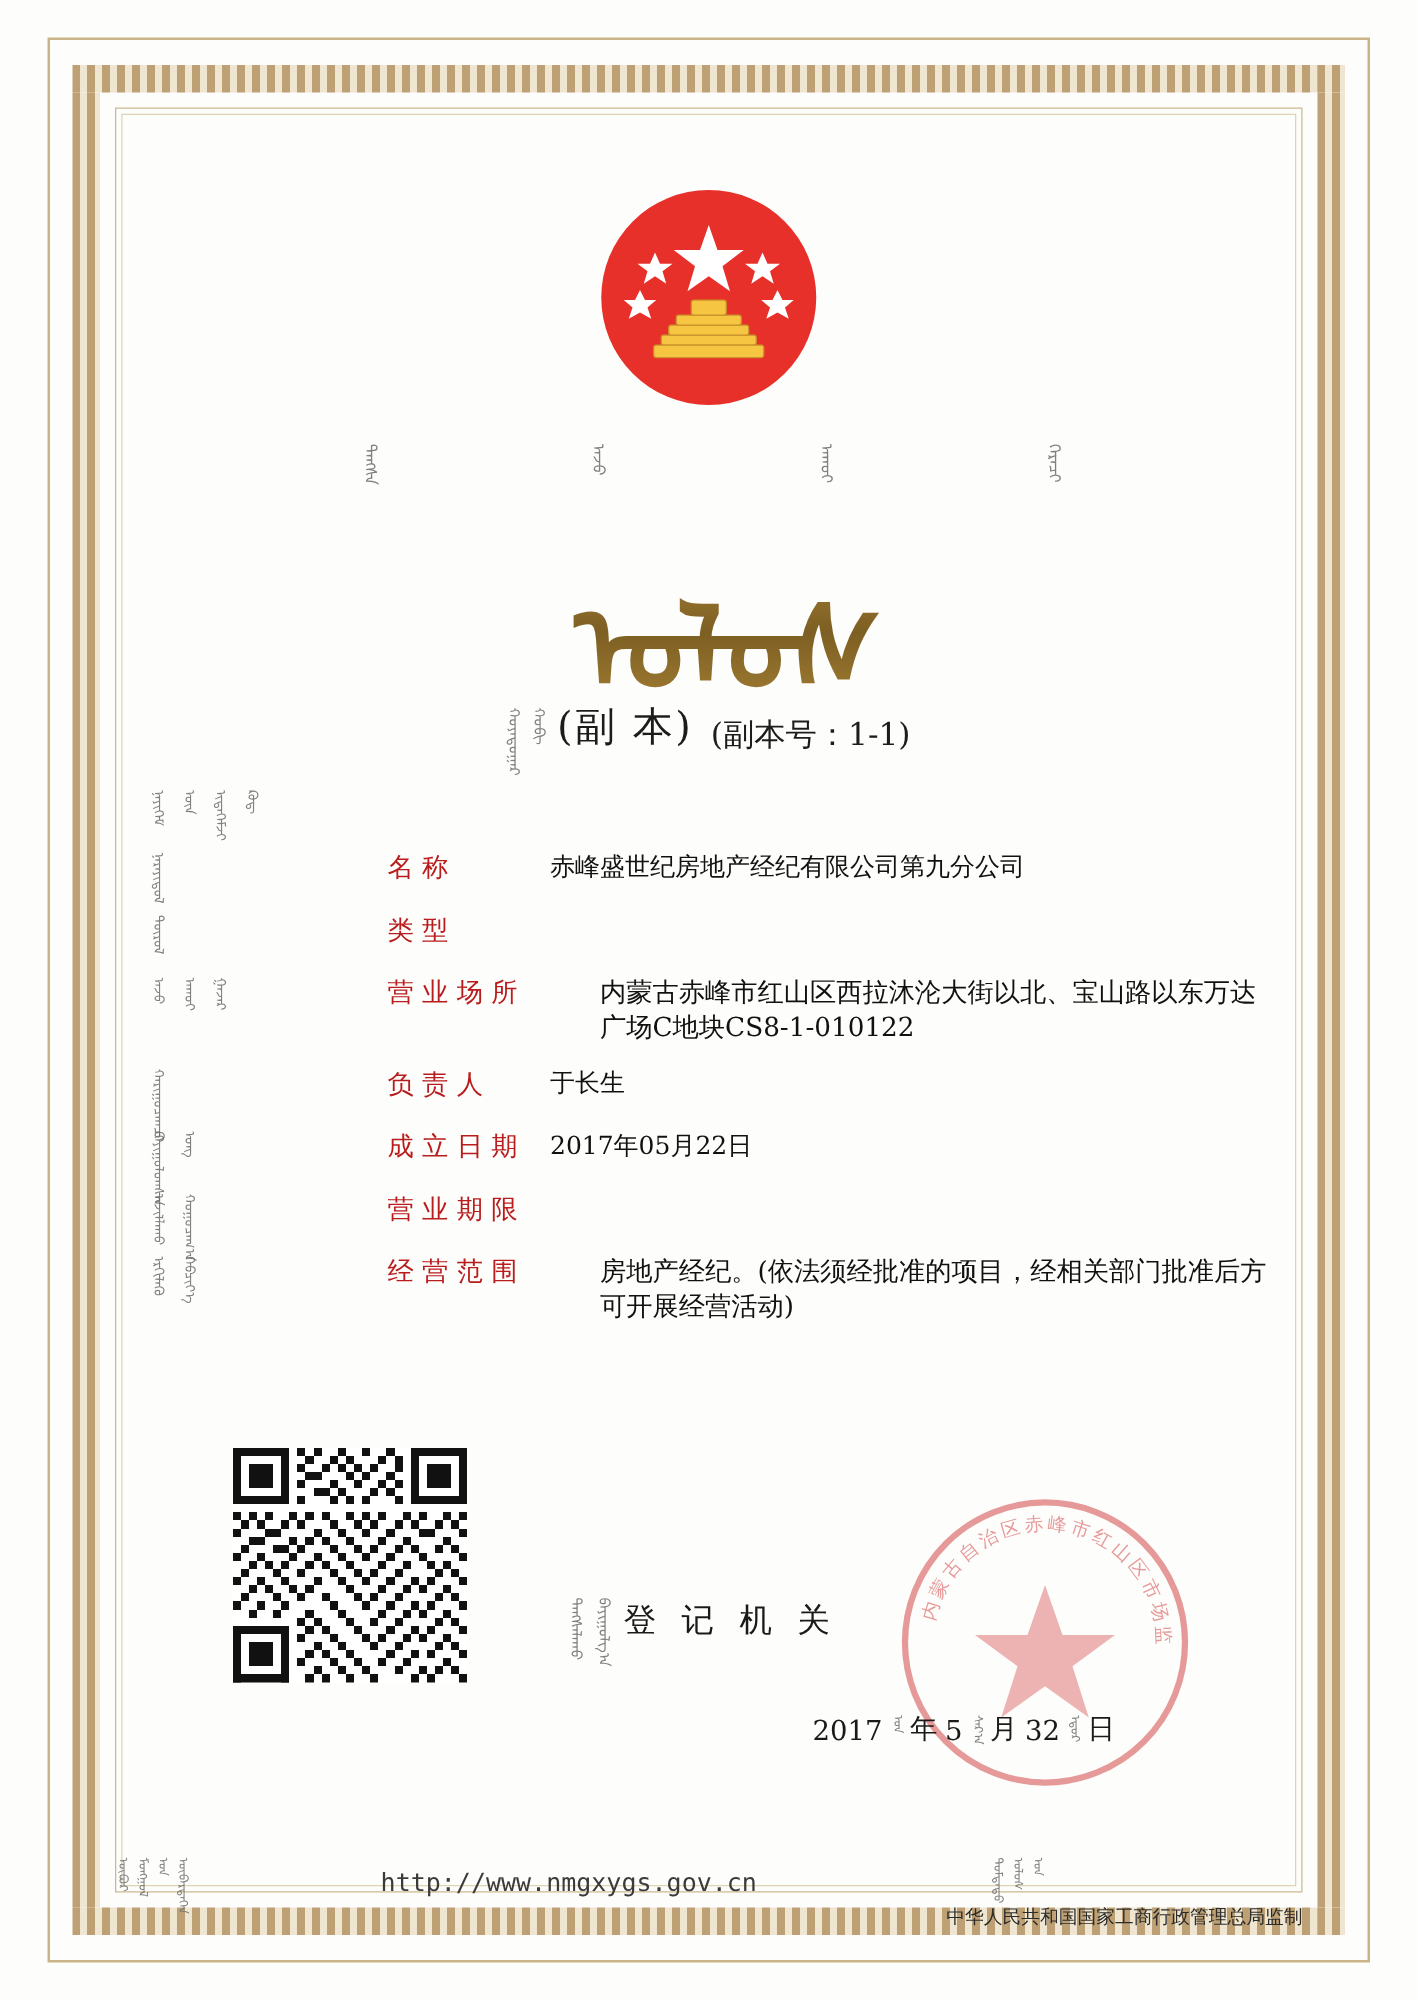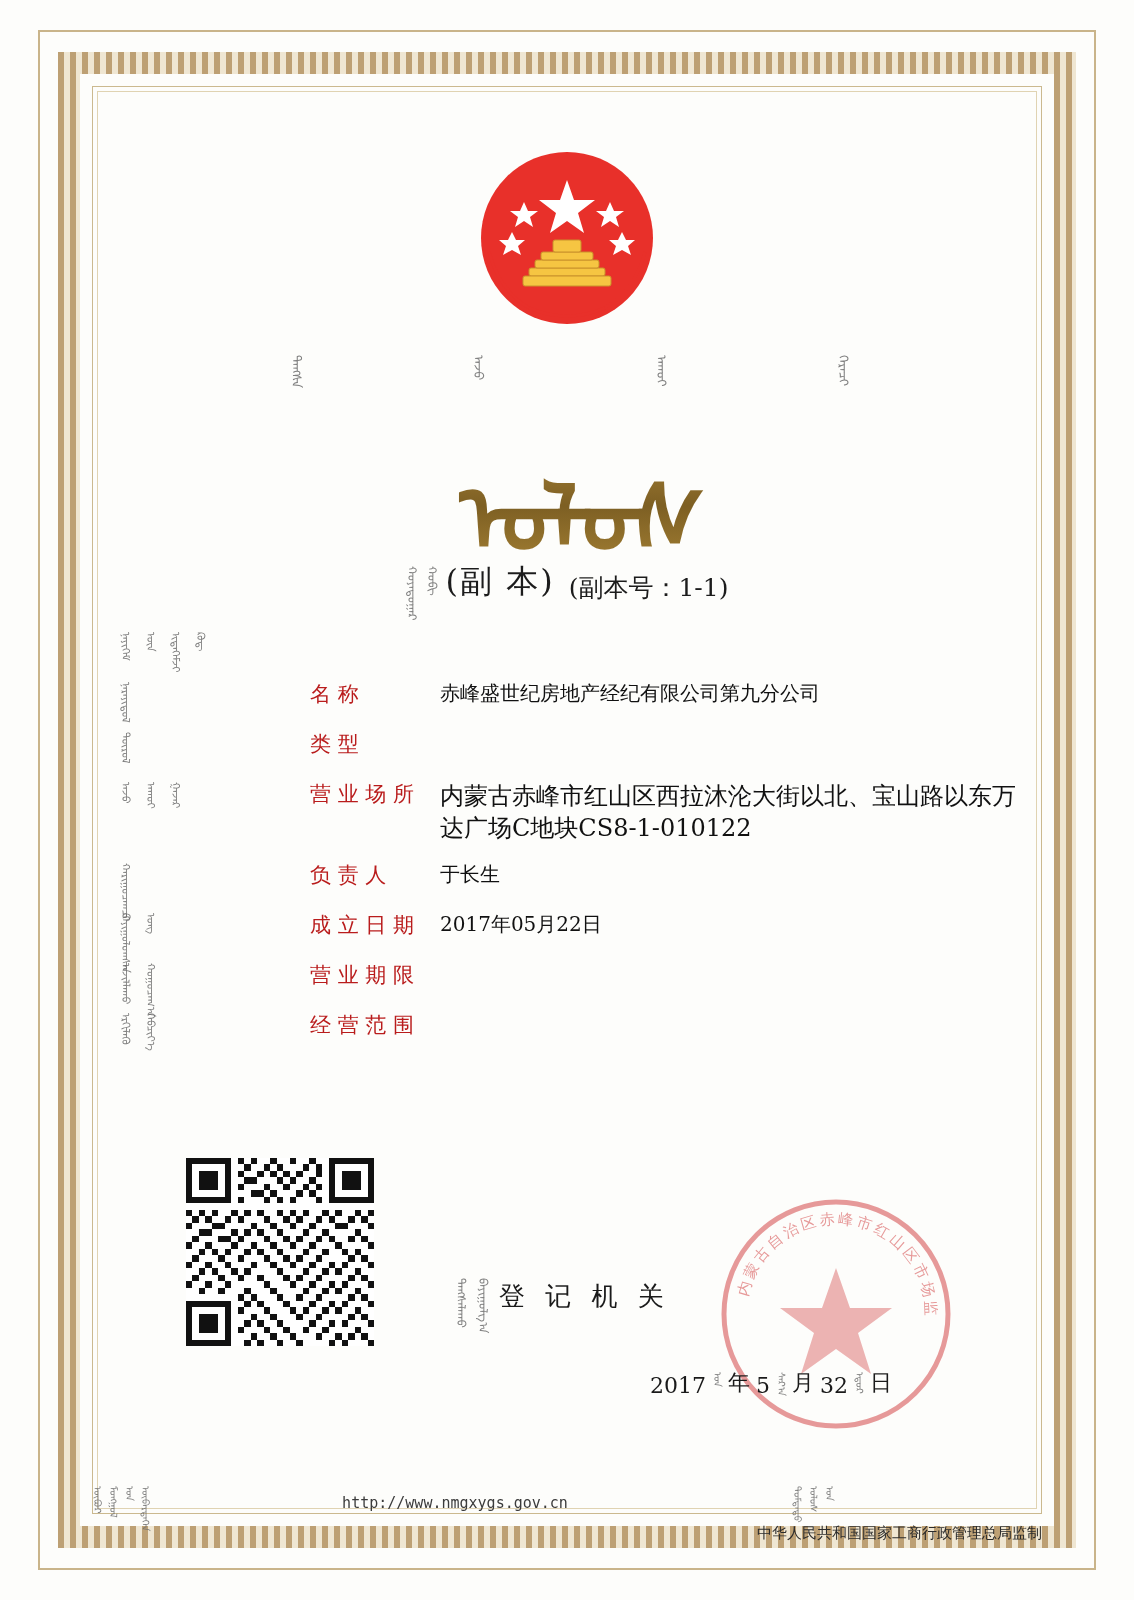--- a/index.html
+++ b/index.html
@@ -115,21 +115,21 @@
     white-space:nowrap;
   }
   .value{
     flex:1;
     font-family:"DejaVu Serif", serif;
     font-size:20px;
     color:#111;
     line-height:1.35;
     padding-left:2px;
   }
-  .value.small{font-size:24px;}
+  .value.small{font-size:21px;margin-left:40px;}
   .code-label{
     font-family:"DejaVu Serif", serif;font-size:20px;color:#111;
   }
   .code-val{
     font-family:"DejaVu Serif", serif;font-size:20px;color:#111;margin-left:10px;letter-spacing:.5px;
   }
   
   .qr{
     position:absolute;left:186px;top:1158px;width:188px;height:188px;
     background:#fff;
@@ -150,21 +150,21 @@
   }
   .date-row{
     position:absolute;left:650px;top:1368px;
     display:flex;align-items:flex-end;gap:6px;
     font-family:"DejaVu Serif", serif;font-size:22px;color:#1a1a1a;
   }
   .date-row .mong{height:26px;font-size:10px;}
   
   .footer-url{
     position:absolute;left:0;top:1494px;width:910px;text-align:center;
-    font-family:"DejaVu Sans Mono", monospace;font-size:15px;color:#3b3b3b;
+    font-family:"DejaVu Sans Mono", monospace;font-size:20px;color:#3b3b3b;
   }
   .footer-left{
     position:absolute;left:92px;top:1524px;width:560px;
     font-family:"DejaVu Serif", serif;font-size:15px;color:#2b2b2b;
     letter-spacing:0px;
   }
   .footer-right{
     position:absolute;right:92px;top:1524px;width:420px;text-align:right;
     font-family:Liberation Serif, serif;font-size:15px;color:#2b2b2b;
   }
@@ -287,20 +287,21 @@
       </div>
       <div class="label">营 业 期 限</div>
     </div>
 
     <div class="row">
       <div class="mongcell">
         <span class="mong">ᠡᠷᠬᠢᠯᠡᠬᠦ</span>
         <span class="mong">ᠬᠡᠪᠴᠢᠶ᠎ᠡ</span>
       </div>
       <div class="label">经 营 范 围</div>
+      <div class="value small">房地产经纪。(依法须经批准的项目，经相关部门批准后方可开展经营活动)</div>
     </div>
 
   </div>
 
   <div class="qr">
     <svg width="188" height="188" viewBox="0 0 29 29" shape-rendering="crispEdges">
       <rect width="29" height="29" fill="#fff"></rect>
       <g fill="#111">
         <rect x="0" y="0" width="7" height="1"></rect>
           <rect x="0" y="6" width="7" height="1"></rect>

